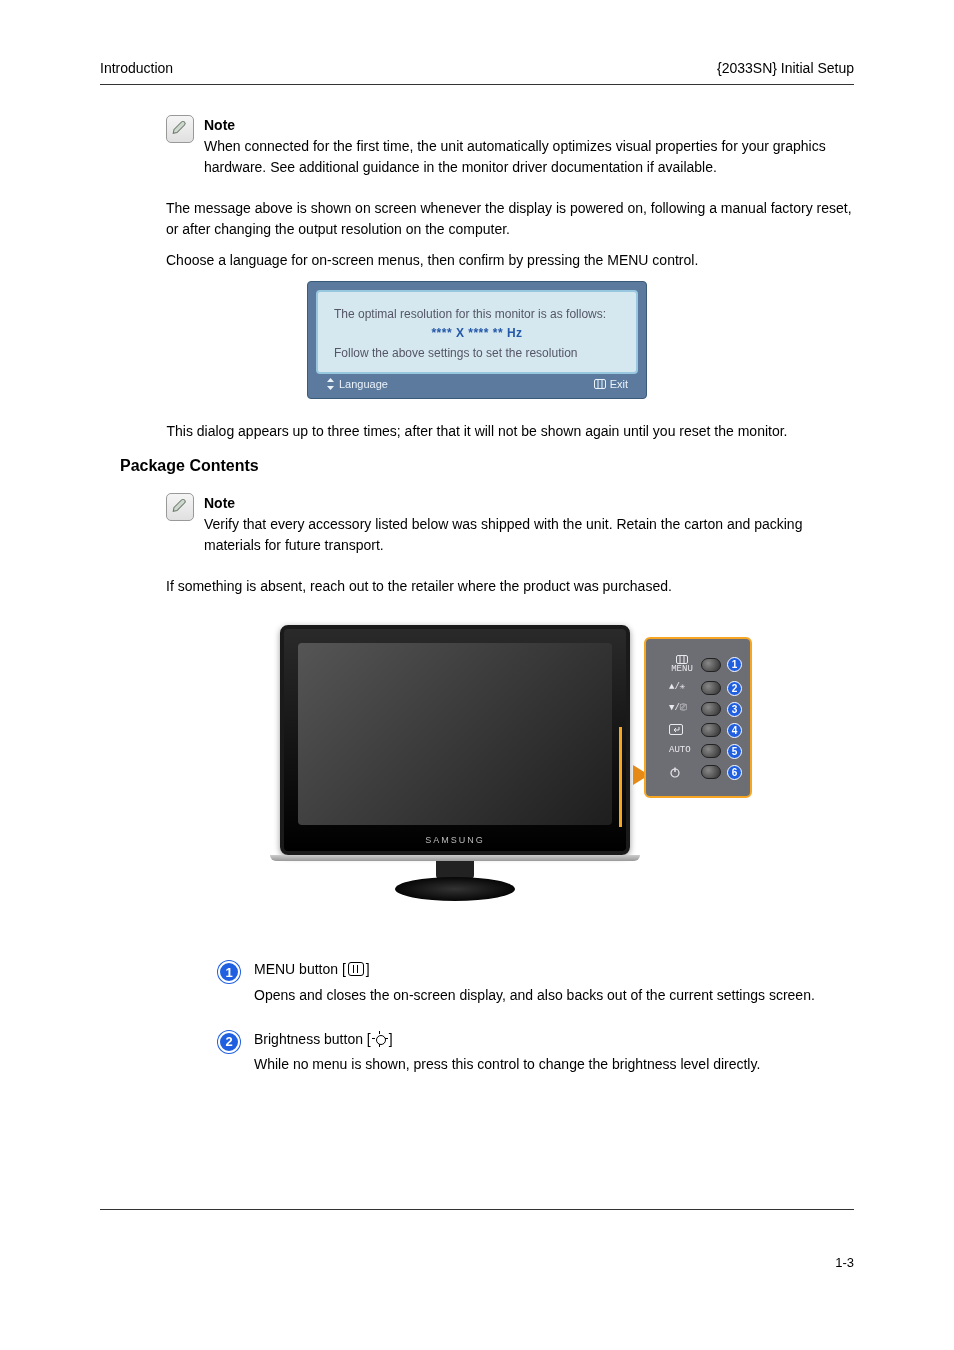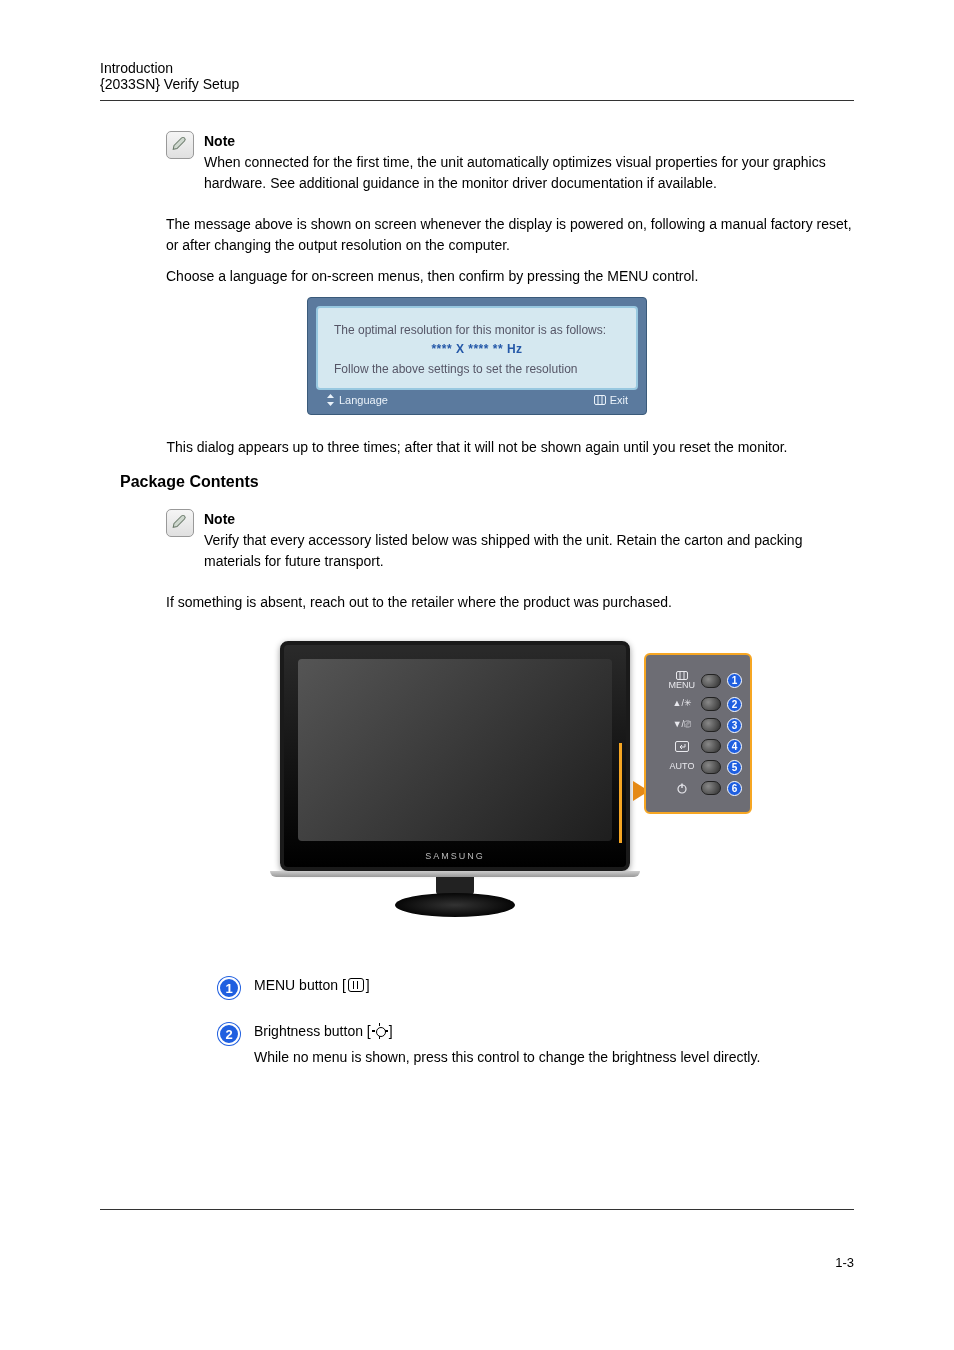--- a/index.html
+++ b/index.html
@@ -8,21 +8,21 @@
     font-family: Arial, Helvetica, sans-serif;
     background:#fff; color:#000;
     position:relative;
   }
   .page {
     padding:60px 100px 40px 100px;
     position:relative; height:100%;
   }
   hr.rule { border:none; border-top:1px solid #333; margin:0 0 30px 0; }
   hr.rule.bottom { position:absolute; left:100px; right:100px; bottom:110px; }
-  .header-row { display:flex; justify-content:space-between; margin-bottom:8px; font-size:14px;flex-direction:column;}
+  .header-row { display:flex; justify-content:space-between; margin-bottom:8px; font-size:14px;}
   .section-title { font-weight:bold; font-size:16px; margin:10px 0 18px 0; }
 
   .note-icon {
     display:inline-block; width:28px; height:28px;
     border:1px solid #999; border-radius:5px;
     background:linear-gradient(#f5f5f5,#e0e0e0);
     text-align:center; line-height:26px;
     vertical-align:top; margin-right:10px;
     color:#6b7a6b;
   }
@@ -79,21 +79,21 @@
     width:0;height:0; border-top:10px solid transparent; border-bottom:10px solid transparent;
     border-right:16px solid #e58a16; margin-left:-1px; transform:scaleX(-1);
   }
 
   
   .panel {
     position:absolute; left:544px; top:30px; width:108px; padding:10px 8px;
     background:#6d6d74; border:2px solid #f6a623; border-radius:6px;
   }
   .brow { display:flex; align-items:center; justify-content:flex-end; gap:6px; margin:6px 0;}
-  .blabel { color:#e9e9ee; font-size:9px; text-align:center; line-height:1.05; min-width:26px;}
+  .blabel { color:#e9e9ee; font-size:9px; text-align:left; line-height:1.05; min-width:26px;font-family:Liberation Mono, monospace;}
   .blabel svg{vertical-align:middle}
   .pbtn {
     width:20px; height:14px; border-radius:7px;
     background:radial-gradient(circle at 35% 35%, #888, #2d2d2d);
     border:1px solid #222;
   }
   .badge {
     width:15px; height:15px; border-radius:50%;
     background:#1f5fe0; color:#fff; font-size:10px; font-weight:bold;
     display:flex; align-items:center; justify-content:center;
@@ -128,21 +128,21 @@
   .ico-sun span.ray{position:absolute;background:#000;width:1.2px;height:3px;}
   .footer-pn { position:absolute; right:100px; bottom:80px; font-size:13px;}
 </style>
 </head>
 <body>
 
 <div class="page">
 
   <div class="header-row">
     <span>Introduction</span>
-    <span>{2033SN} Verify Setup</span>
+    <span>{2033SN} Initial Setup</span>
   </div>
   <hr class="rule">
 
   <div class="note-block">
     <span class="note-icon">
       <svg width="18" height="18" viewBox="0 0 24 24" fill="none">
           <path d="M4 18 L14 8 C15 7 17 7 18 8 C19 9 19 11 18 12 L8 22 L3 23 L4 18 Z" stroke="#6a7a6a" stroke-width="1.4" fill="#cfd8cf"></path>
         </svg>
     </span>
     <div class="note-text">
@@ -265,20 +265,21 @@
       </div>
     </div>
   </div>
 
   <div class="def-row">
     <span class="num">1</span>
     <div class="content">
       <span class="term">
         <span>MENU button [</span><span class="inline-ico ico-menu"></span><span>]</span>
       </span>
+      <span class="explain">Opens and closes the on-screen display, and also backs out of the current settings screen.</span>
     </div>
   </div>
 
   <div class="def-row">
     <span class="num">2</span>
     <div class="content">
       <span class="term">
         <span>Brightness button [</span><span class="inline-ico ico-sun">
           <span class="ray" style="left:6px;top:-1px"></span>
           <span class="ray" style="left:6px;bottom:-1px"></span>

